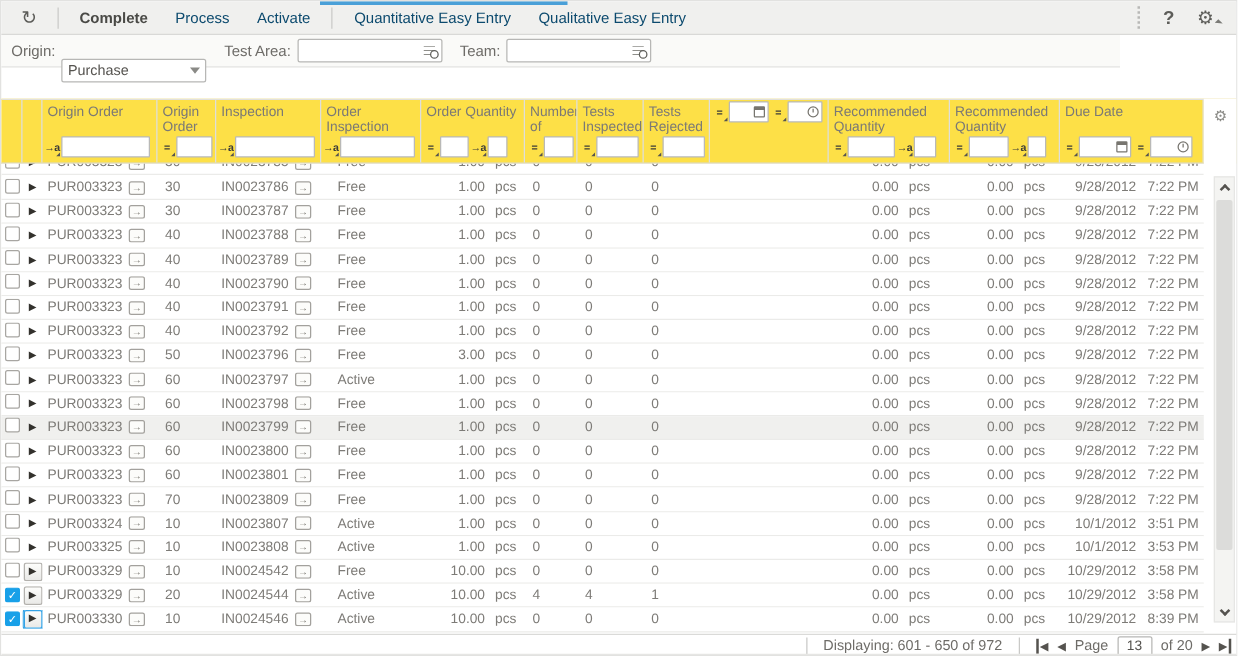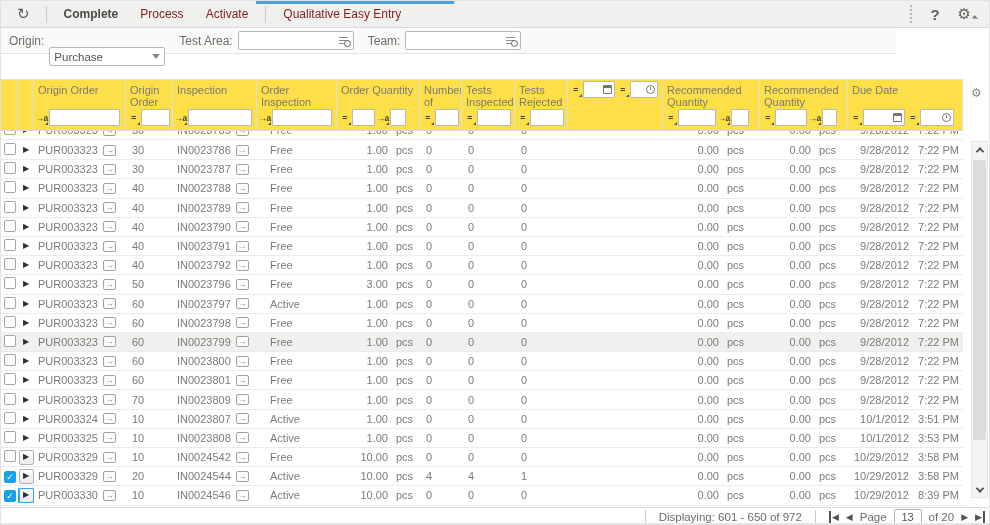--- a/index.html
+++ b/index.html
@@ -9,21 +9,21 @@
 
   
   .topbar { position:absolute; top:0; left:0; width:990px; height:27px; background:#f0f0ee;
             border-bottom:1px solid #d9d9d7; display:flex; align-items:center; padding:0 6px; }
   .blue-accent { position:absolute; top:0; left:255px; width:198px; height:3px; background:#4aa0d8; z-index:5; }
   .tb-icon { color:#5d5d59; font-size:15px; padding:0 10px; cursor:pointer; }
   .tb-sep { width:1px; height:17px; background:#c9c9c7; margin:0 6px; }
   .tb-dotsep { width:2px; height:18px; border-left:2px dotted #b8b8b6; margin:0 8px; }
   .tb-btn { font-size:12px; padding:0 11px; line-height:26px; cursor:default; white-space:nowrap; }
   .tb-btn.on { color:#4a4a46; font-weight:bold; cursor:pointer; }
-  .tb-btn.off { color:#7f1d1d; }
+  .tb-btn.off { color:#0c4a6e; }
   .tb-right { margin-left:auto; display:flex; align-items:center; }
   .gear-wrap { display:flex; align-items:flex-end; padding:0 8px; cursor:pointer; }
   .gear-wrap .g { color:#5d5d59; font-size:15px; }
   .gear-caret { width:0; height:0; border-left:4px solid transparent; border-top:5px solid #7a7a76; margin:0 0 2px 2px; transform:rotate(-45deg); }
 
   
   .fbar { position:absolute; top:27px; left:0; width:895px; height:26px; background:#fafaf8;
           border-bottom:1px solid #e4e4e2; display:flex; align-items:center; padding:0 8px; font-size:12px; color:#6e6c68; }
   .flabel { margin-right:5px; white-space:nowrap; }
   .select { width:116px; height:19px; background:#fff; border:1px solid #b7b7b5; border-radius:2px;
@@ -117,20 +117,21 @@
 <div class="app">
   <div class="blue-accent"></div>
 
   <div class="topbar">
     <span class="tb-icon">↻</span>
     <span class="tb-sep"></span>
     <span class="tb-btn on">Complete</span>
     <span class="tb-btn off">Process</span>
     <span class="tb-btn off">Activate</span>
     <span class="tb-sep"></span>
+    <span class="tb-btn off">Quantitative Easy Entry</span>
     <span class="tb-btn off">Qualitative Easy Entry</span>
     <div class="tb-right">
       <span class="tb-dotsep"></span>
       <span class="tb-icon" style="font-weight:bold;">?</span>
       <span class="gear-wrap">
         <span class="g">⚙</span>
         <span class="gear-caret"></span>
       </span>
     </div>
   </div>

